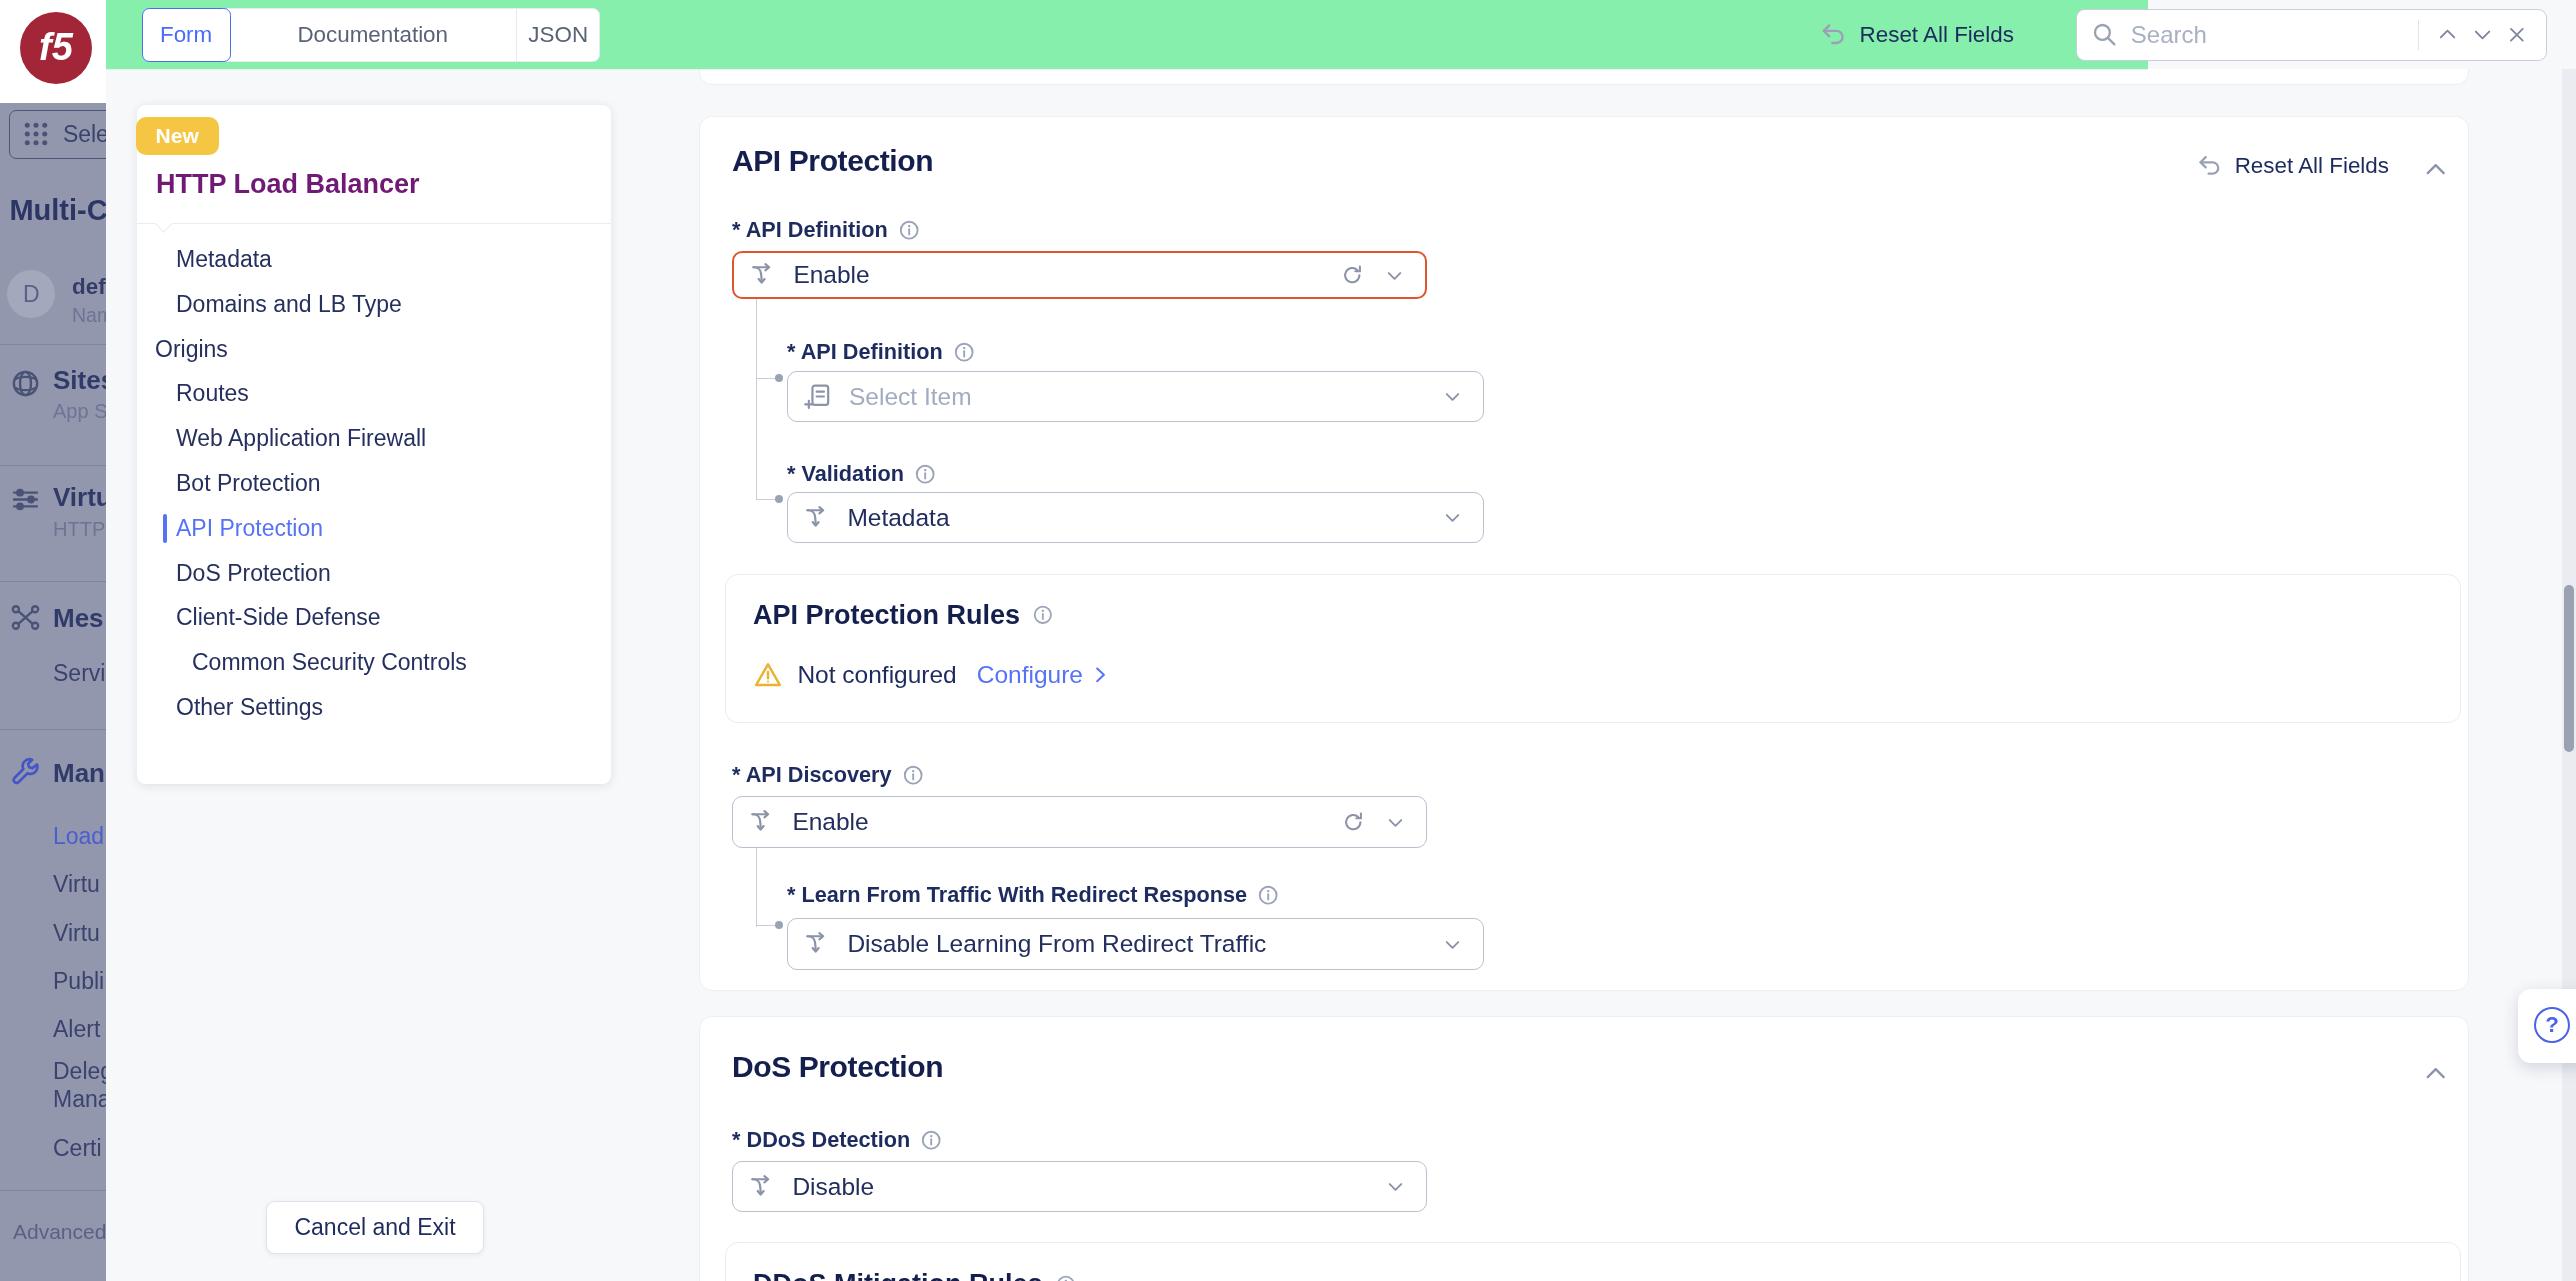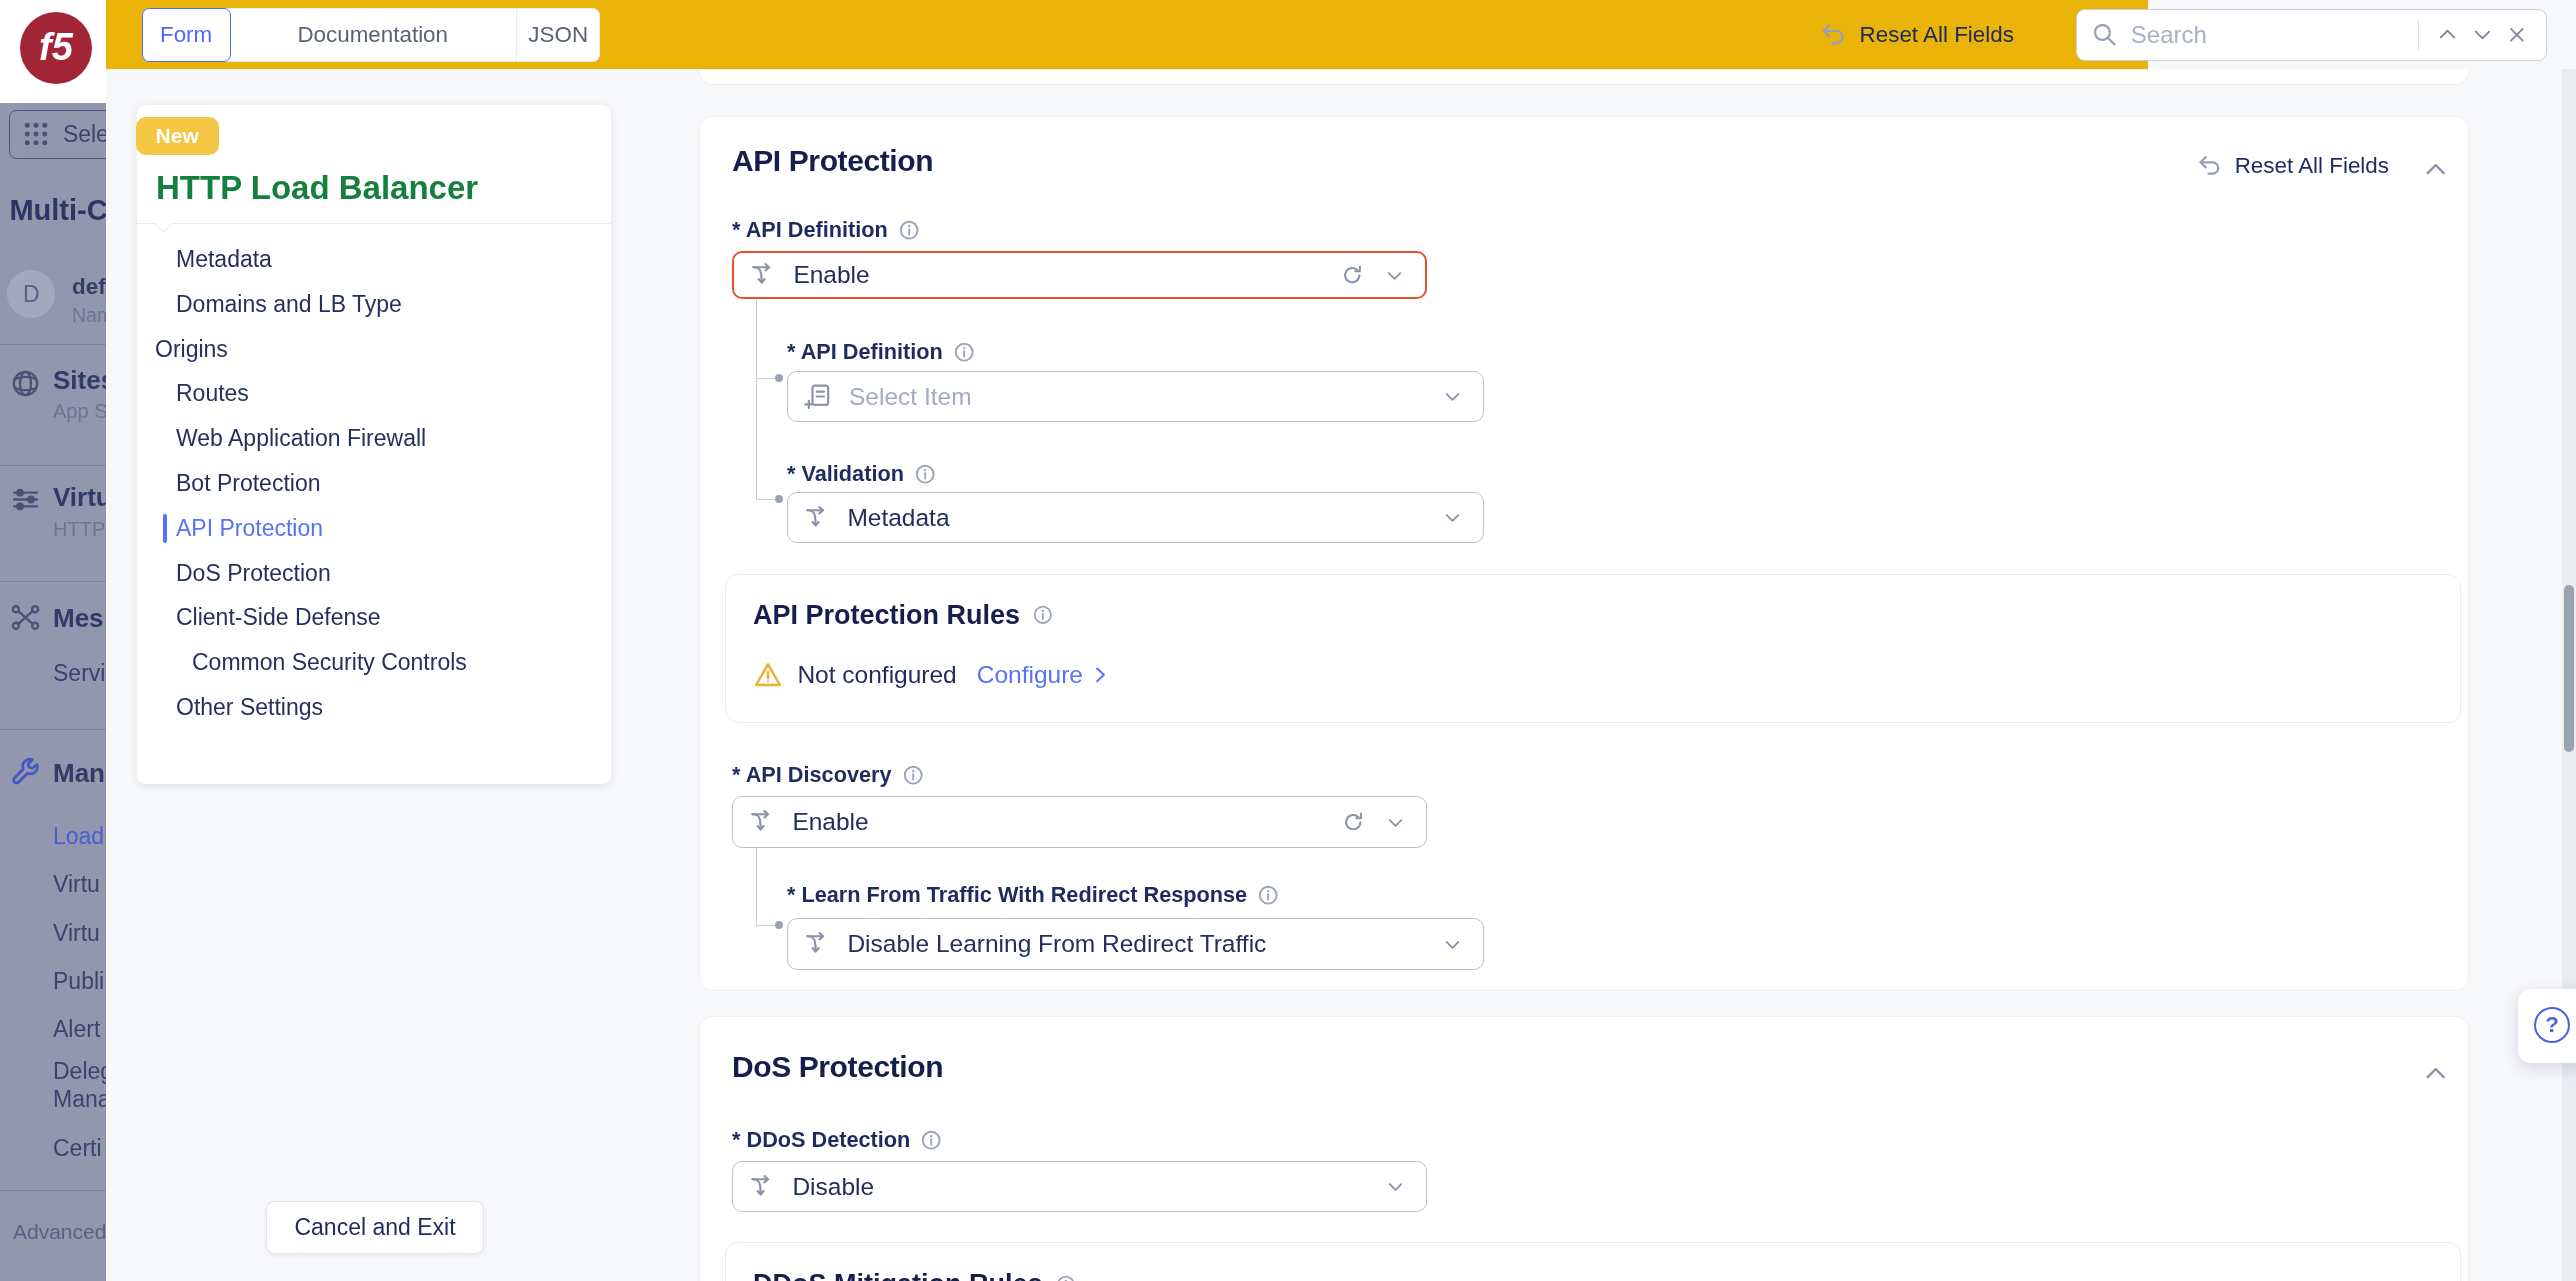--- a/index.html
+++ b/index.html
@@ -1,21 +1,21 @@
 <!DOCTYPE html>
 <html style="font-size:11.6px"><head>
 <meta charset="utf-8">
 <style>
   html,body{margin:0;padding:0;}
   body{font-family:"Liberation Sans",sans-serif;}
   .stage{position:relative;width:2576px;height:1282px;overflow:hidden;background:#f7f8fa;}
   svg{display:block;}
 
   
-  .topbar{position:absolute;left:0;top:0;width:2148px;height:69px;background:#eab308;border-bottom:1.4px solid #eef0f4;z-index:30;}
+  .topbar{position:absolute;left:0;top:0;width:2148px;height:69px;background:#86efac;border-bottom:1.4px solid #eef0f4;z-index:30;}
   .tabs{position:absolute;left:142px;top:8px;height:52px;display:flex;border:1.4px solid #e7eaf1;border-radius:7.2px;background:#fff;}
   .tab{display:flex;align-items:center;justify-content:center;font-size:22.4px;color:#5a6375;cursor:pointer;}
   .tab.mid{border-right:1.4px solid #e7eaf1;}
   .tab.active{color:#4a6cf7;border:1.4px solid #4a6cf7;border-radius:7.2px;margin:-1.4px;}
   .tb-reset{position:absolute;left:1819px;top:0;height:69px;display:flex;align-items:center;gap:11.6px;cursor:pointer;}
   .tb-reset span{font-size:22.4px;color:#1d2b5e;}
   .searchbox{position:absolute;left:2076px;top:8.7px;width:471px;height:52px;border:1.4px solid #c8cedb;border-radius:8.7px;background:#fff;display:flex;align-items:center;box-sizing:border-box;padding:0 13px 0 14.4px;}
   .searchbox input{border:none;outline:none;font-size:24px;color:#30395f;flex:1;min-width:0;font-family:"Liberation Sans",sans-serif;background:transparent;}
   .searchbox input::placeholder{color:#a8b0c2;}
   .sdiv{width:1.4px;height:30px;background:#dfe3ec;margin:0 11.6px;}
@@ -37,21 +37,21 @@
   .sb-icon{position:absolute;left:8.7px;}
   .sb-title{position:absolute;left:53px;font-size:26px;font-weight:bold;color:#313b6a;white-space:nowrap;}
   .sb-sub{position:absolute;left:53px;font-size:20px;color:#6d7594;white-space:nowrap;}
   .sb-link{position:absolute;left:53px;font-size:23px;color:#39436e;white-space:nowrap;cursor:pointer;}
   .sb-link.blue{color:#4a5ecf;}
   .sb-adv{position:absolute;left:13px;font-size:21px;color:#5a6283;white-space:nowrap;}
 
   
   .panel{position:absolute;left:137px;top:105px;width:474px;height:679px;background:#fff;border-radius:8.7px;box-shadow:0 1.4px 10px rgba(20,30,70,0.10);z-index:20;}
   .badge{position:absolute;left:-1.4px;top:12.3px;height:38px;padding:0 20px;background:#f5c544;border-radius:10px;display:flex;align-items:center;color:#fff;font-weight:bold;font-size:21px;}
-  .panel-title{position:absolute;left:19px;top:64px;font-size:33px;font-weight:bold;color:#15803d;}
+  .panel-title{position:absolute;left:19px;top:64px;font-size:27px;font-weight:bold;color:#701a75;}
   .panel-div{position:absolute;left:0;top:118px;width:100%;height:1.4px;background:#e9ecf2;}
   .panel-notch{position:absolute;left:20px;top:112px;width:12.3px;height:12.3px;background:#fff;border-right:1.4px solid #e9ecf2;border-bottom:1.4px solid #e9ecf2;transform:rotate(45deg);}
   .pm-item{position:absolute;left:0;right:0;height:35px;display:flex;align-items:center;padding-left:39px;font-size:23px;color:#26305e;cursor:pointer;}
   .pm-item.active{color:#5672f5;}
   .pm-item.active::before{content:'';position:absolute;left:26px;top:2.9px;bottom:2.9px;width:4.3px;border-radius:2.2px;background:#5672f5;}
   .cancel-btn{position:absolute;left:266px;top:1201px;width:216px;height:51px;background:#fff;border:1.4px solid #dee3ec;border-radius:8.7px;display:flex;align-items:center;justify-content:center;font-size:23px;color:#1d2b5e;cursor:pointer;z-index:20;box-shadow:0 1.4px 5.8px rgba(20,30,70,0.06);}
 
   
   .sliver{position:absolute;left:699px;top:69px;width:1770px;height:16px;background:#fff;border:1.4px solid #eceff5;border-top:none;border-radius:0 0 13px 13px;box-sizing:border-box;}
   .card{position:absolute;background:#fff;border:1.4px solid #eceff5;border-radius:13px;box-sizing:border-box;}

